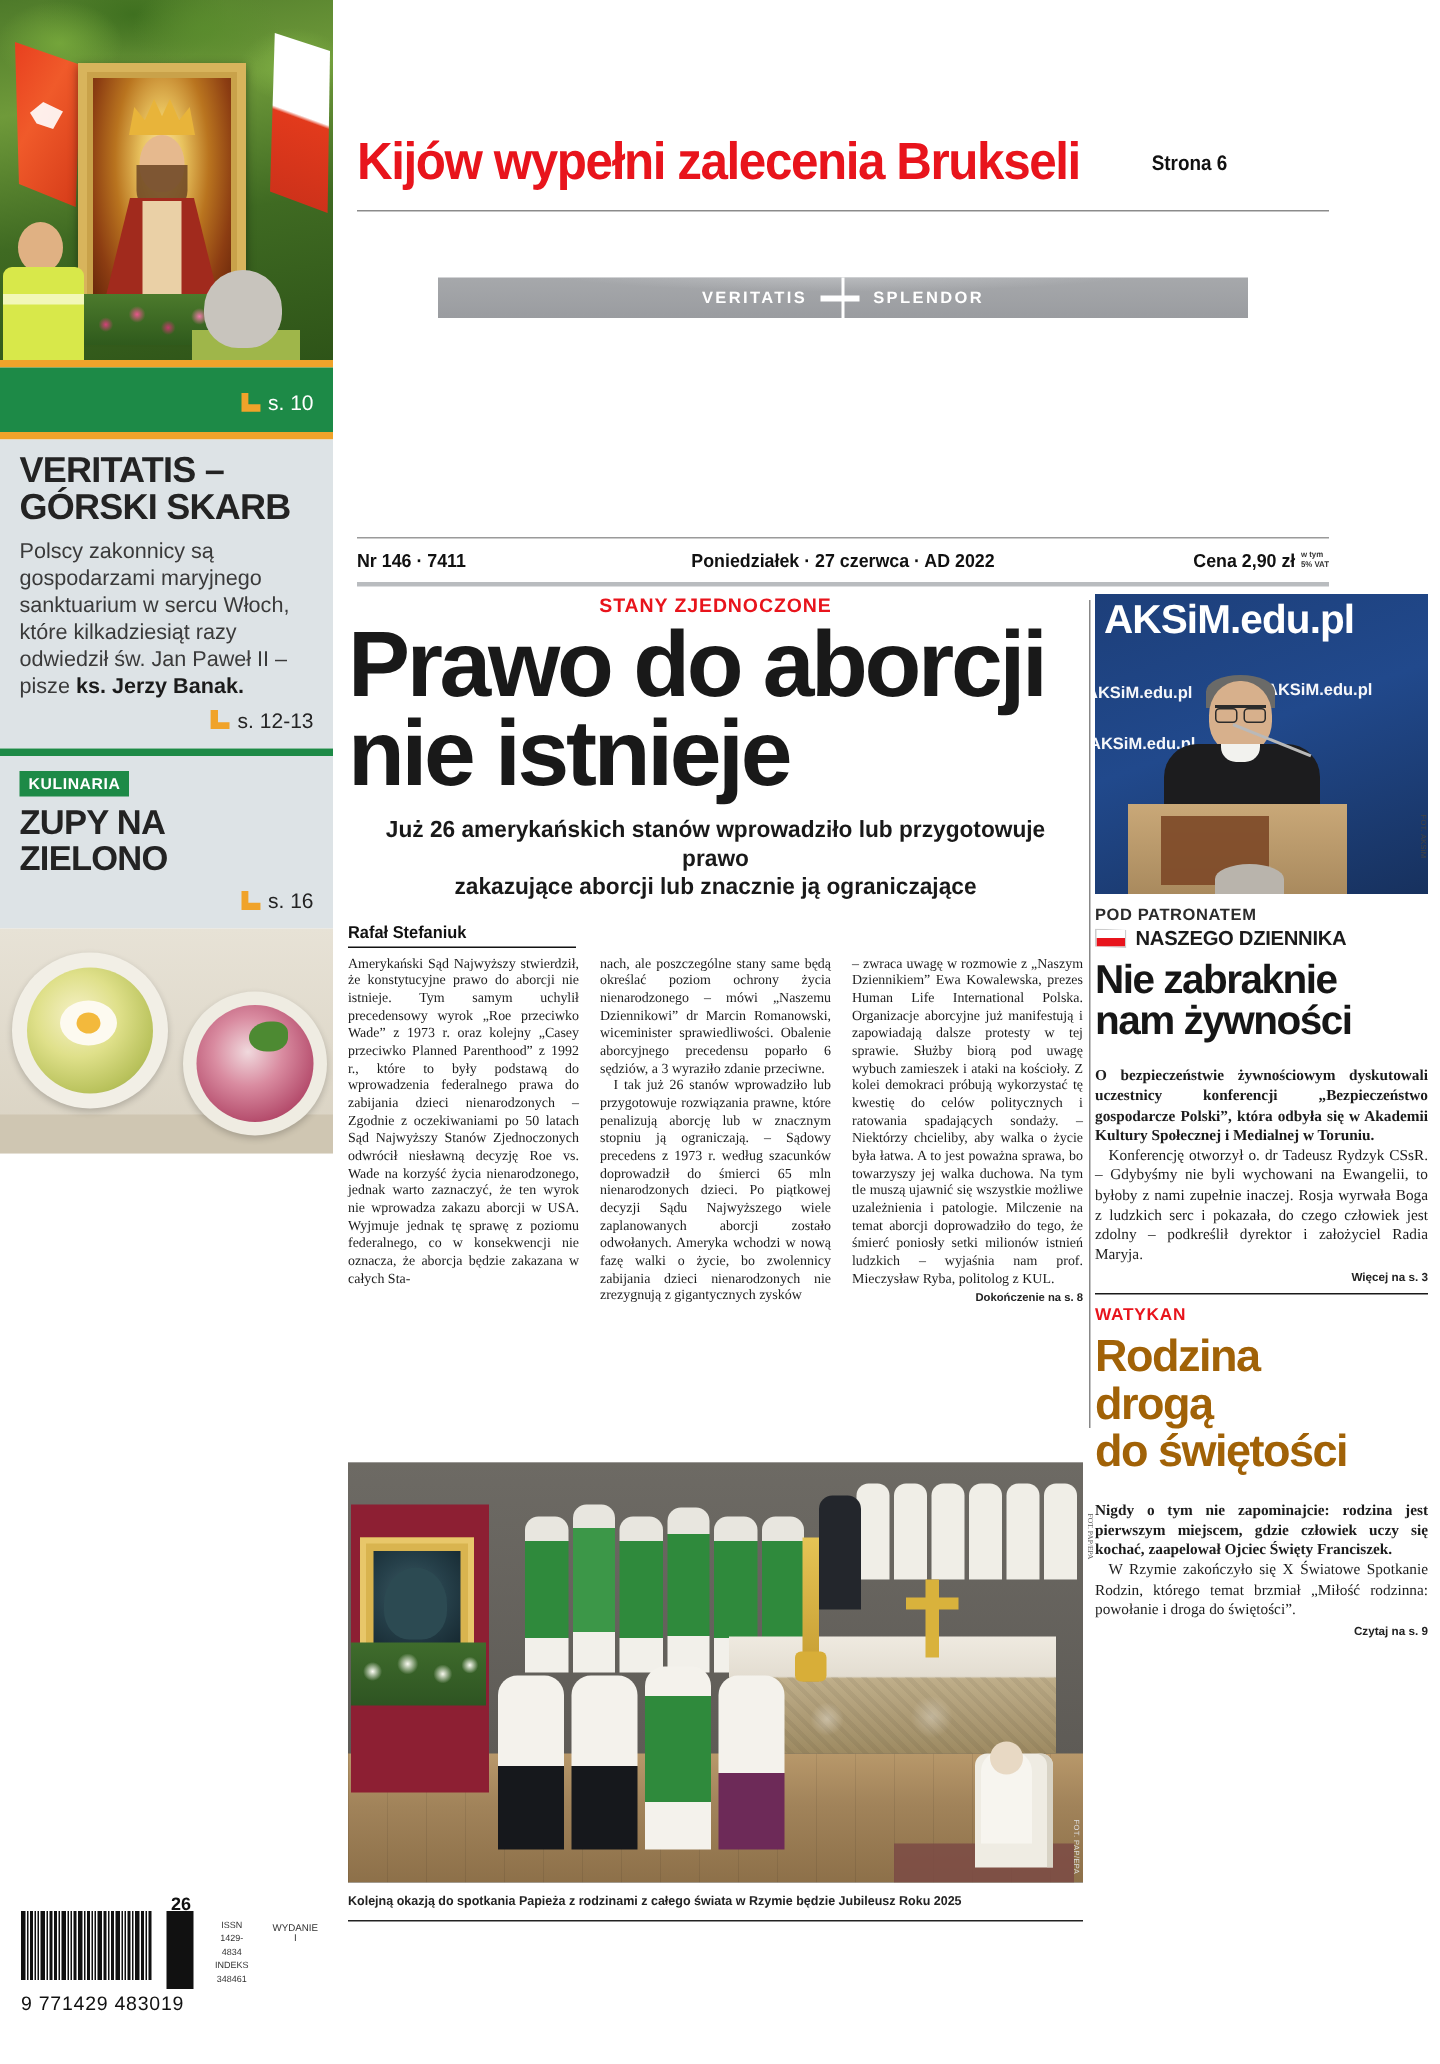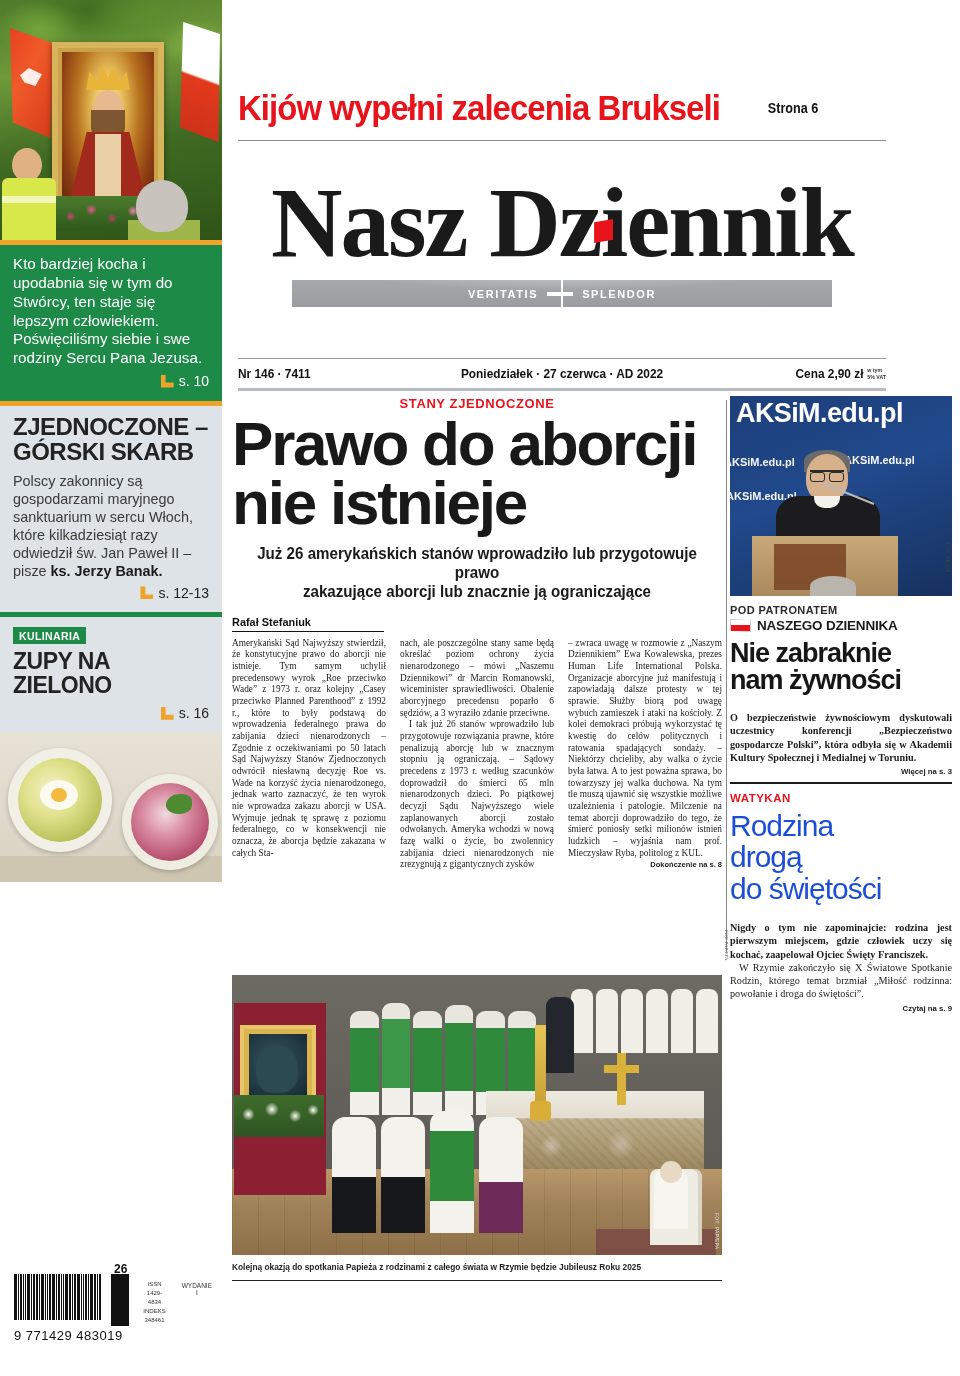--- a/index.html
+++ b/index.html
@@ -530,21 +530,21 @@
   .rr-body b { font-weight:700; }
   .rr-more {
     text-align:right; font-family:"Liberation Sans", sans-serif;
     font-size:7.8px; color:#222; font-weight:600; margin-top:3px;
   }
   .rr-rule { width:222px; height:1.5px; background:#1a1a1a; margin-top:6px; }
   .watykan-kicker {
     color:#e8141c; font-size:11.5px; font-weight:700; letter-spacing:.5px; margin-top:8px;
   }
   .rr-head2 {
-    font-size:30px; font-weight:400; color:#1d4ed8; line-height:1.05;
+    font-size:30px; font-weight:700; color:#a16207; line-height:1.05;
     letter-spacing:-1px; margin-top:6px;
   }
   .rr-credit-v{
     position:absolute; left:-8px; bottom:40px; writing-mode:vertical-rl;
     font-size:5px; color:#555;
   }
 </style>
 </head>
 <body>
 
@@ -571,31 +571,30 @@
       </div>
       <div class="person-r">
         <div class="body"></div>
         <div class="head"></div>
       </div>
     </div>
 
     <div class="rail-band-orange"></div>
 
     <div class="box-green">
-      <p>Kto bardziej kocha i upodabnia się w tym do Stwórcy, ten staje się lepszym człowiekiem. Poświęciliśmy siebie i swe rodziny Sercu Pana Jezusa.</p>
       <div class="ref">
         <span class="marker"></span>
         <span>s. 10</span>
       </div>
     </div>
 
     <div class="rail-band-orange"></div>
 
     <div class="box-grey">
-      <h2>ZJEDNOCZONE – GÓRSKI SKARB</h2>
+      <h2>VERITATIS – GÓRSKI SKARB</h2>
       <p><span>Polscy zakonnicy są gospodarzami maryjnego sanktuarium w sercu Włoch, które kilkadziesiąt razy odwiedził św. Jan Paweł II – pisze </span><b>ks. Jerzy Banak.</b></p>
       <div class="ref">
         <span class="marker"></span>
         <span>s. 12-13</span>
       </div>
     </div>
 
     <div class="rail-band-green"></div>
 
     <div class="box-grey kulinaria">
@@ -664,21 +663,20 @@
     </div>
   </div>
 
   <div class="top-banner">
     <div class="kicker">Kijów wypełni zalecenia Brukseli</div>
     <div class="page-ref">Strona 6</div>
   </div>
   <div class="rule-top"></div>
 
   <div class="masthead">
-    <div class="title"><span>Nasz </span><span>Dziennik</span><span class="redmark"></span></div>
     <div class="veritas-bar">
       <div class="vsep"></div>
       <div class="vtxt">
         <span>VERITATIS</span>
         <span class="vdash"></span>
         <span>SPLENDOR</span>
       </div>
     </div>
   </div>
 
@@ -791,20 +789,21 @@
       <span class="pl-flag"></span>
       <span class="pn">NASZEGO DZIENNIKA</span>
     </div>
 
     <div class="rr-head">
       <span>Nie zabraknie</span><br>
       <span>nam żywności</span>
     </div>
     <div class="rr-body">
       <p><b>O bezpieczeństwie żywnościowym dyskutowali uczestnicy konferencji „Bezpieczeństwo gospodarcze Polski”, która odbyła się w Akademii Kultury Społecznej i Medialnej w Toruniu.</b></p>
+      <p class="ind">Konferencję otworzył o. dr Tadeusz Rydzyk CSsR. – Gdybyśmy nie byli wychowani na Ewangelii, to byłoby z nami zupełnie inaczej. Rosja wyrwała Boga z ludzkich serc i pokazała, do czego człowiek jest zdolny – podkreślił dyrektor i założyciel Radia Maryja.</p>
     </div>
     <div class="rr-more">Więcej na s. 3</div>
 
     <div class="rr-rule"></div>
 
     <div class="watykan-kicker">WATYKAN</div>
     <div class="rr-head2">
       <span>Rodzina</span><br>
       <span>drogą</span><br>
       <span>do świętości</span>

